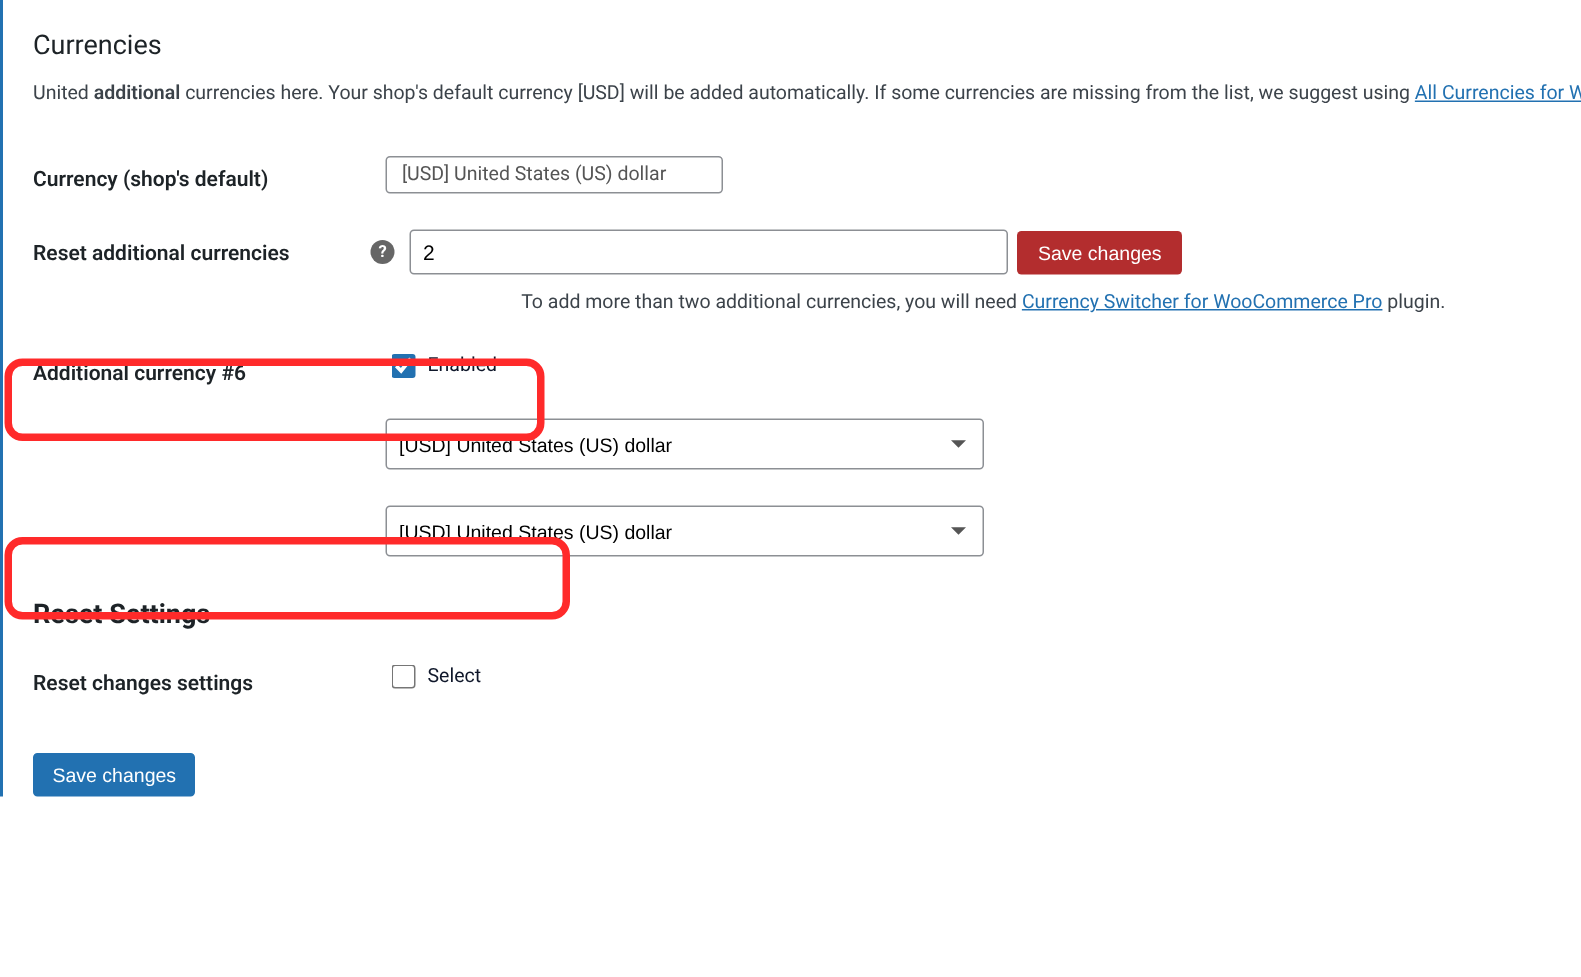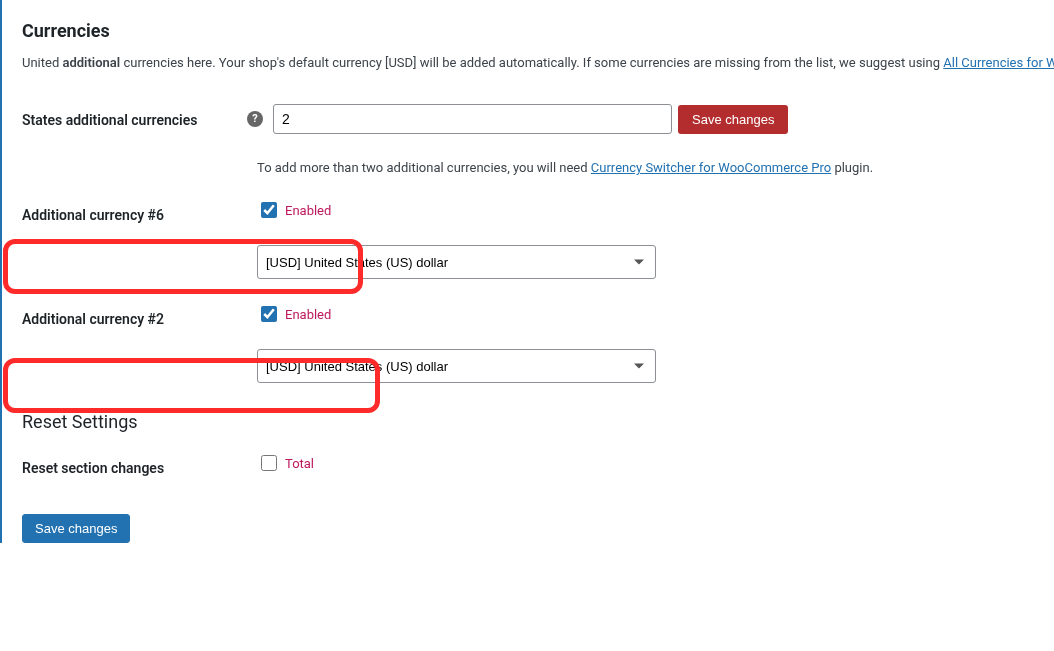--- a/index.html
+++ b/index.html
@@ -14,21 +14,21 @@
     height: 651px;
     overflow: hidden;
     position: relative;
   }
   .wrap {
     padding: 20px 0 0 20px;
     border-left: 2px solid #2271b1;
   }
   h2.section-heading {
     font-size: 18px;
-    font-weight: 700;
+    font-weight: 400;
     margin: 0 0 14px 0;
     color: #1d2327;
   }
   p.intro {
     font-size: 13px;
     margin: 0 0 28px 0;
     color: #3c434a;
     white-space: nowrap;
   }
   p.intro b { font-weight: 600; }
@@ -78,23 +78,24 @@
     color: #fff;
     border: none;
     border-radius: 3px;
     padding: 7px 14px;
     font-size: 13px;
     cursor: pointer;
     margin-left: 6px;
   }
   .helper {
     display: block;
-    margin-top: 26px;
+    margin-top: 11px;
     font-size: 13px;
     color: #3c434a;
+    text-align: center;
   }
   .help-icon {
     display: inline-block;
     width: 16px;
     height: 16px;
     border-radius: 50%;
     background: #666;
     color: #fff;
     font-size: 11px;
     text-align: center;
@@ -138,26 +139,26 @@
   }
   .chk {
     width: 16px;
     height: 16px;
     accent-color: #2271b1;
     vertical-align: middle;
     margin-right: 8px;
   }
   .chk-label {
     font-size: 13px;
-    color: #be185d;
+    color: #0f172a;
     vertical-align: middle;
   }
   h2.reset-heading {
     font-size: 18px;
-    font-weight: 400;
+    font-weight: 700;
     margin: 10px 0 14px 0;
     color: #1d2327;
   }
   .btn-blue {
     display: inline-block;
     background: #2271b1;
     color: #fff;
     border: 1px solid #2271b1;
     border-radius: 3px;
     padding: 6px 12px;
@@ -172,23 +173,29 @@
 <div class="wrap">
 
   <h2 class="section-heading">Currencies</h2>
 
   <p class="intro">
     <span>United </span><b>additional</b><span> currencies here. Your shop's default currency [USD] will be added automatically. If some currencies are missing from the list, we suggest using </span><a href="#" class="link">All Currencies for Wo</a>
   </p>
 
   <table class="form-table">
     <tbody>
-
-    <tr>
-      <th>States additional currencies</th>
+        <tr>
+      <th>Currency (shop's default)</th>
+      <td>
+        <span class="readonly-box">[USD] United States (US) dollar</span>
+      </td>
+    </tr>
+
+    <tr>
+      <th>Reset additional currencies</th>
       <td>
         <span class="help-icon">?</span><input type="text" class="reg" value="2" style=""><button class="btn-red">Save changes</button>
         <span class="helper">
           <span>To add more than two additional currencies, you will need </span><a href="#" class="link">Currency Switcher for WooCommerce Pro</a><span> plugin.</span>
         </span>
       </td>
     </tr>
 
     <tr>
       <th>Additional currency #6</th>
@@ -201,46 +208,40 @@
       <td>
         <span class="select-wrap">
           <select class="cur-select">
             <option>[USD] United States (US) dollar</option>
           </select>
         </span>
       </td>
     </tr>
 
     <tr>
-      <th>Additional currency #2</th>
-      <td>
-        <input type="checkbox" class="chk" checked="" style=""><span class="chk-label">Enabled</span>
-      </td>
-    </tr>
-    <tr>
       <th></th>
       <td>
         <span class="select-wrap">
           <select class="cur-select">
             <option>[USD] United States (US) dollar</option>
           </select>
         </span>
       </td>
     </tr>
   </tbody>
     </table>
 
   <h2 class="reset-heading">Reset Settings</h2>
 
   <table class="form-table">
     <tbody>
         <tr>
-      <th>Reset section changes</th>
-      <td>
-        <input type="checkbox" class="chk" style=""><span class="chk-label">Total</span>
+      <th>Reset changes settings</th>
+      <td>
+        <input type="checkbox" class="chk" style=""><span class="chk-label">Select</span>
       </td>
     </tr>
   </tbody>
     </table>
 
   <button class="btn-blue">Save changes</button>
 
 </div>
 
 <div class="highlight-box" style="left:3px; top:239px; width:360px; height:55px;"></div>

